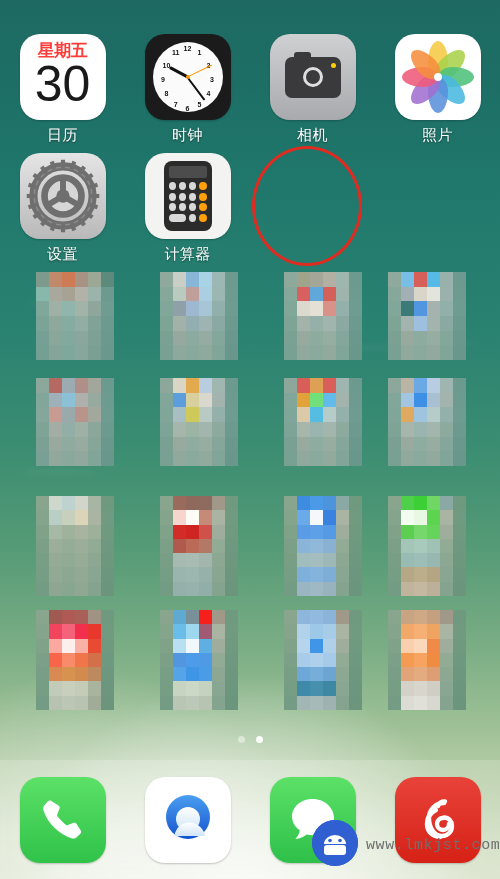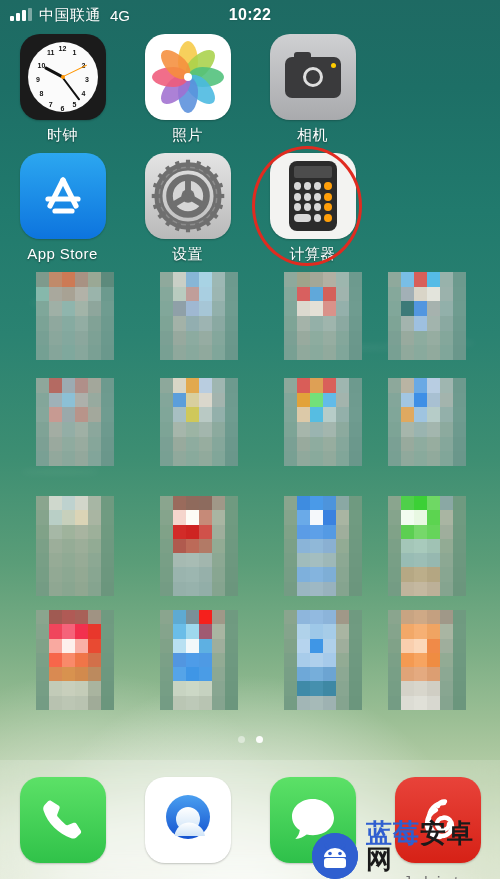--- a/index.html
+++ b/index.html
@@ -389,37 +389,33 @@
 <body>
 
 <div id="phone">
 
   <div class="wp-streak" style="left:30px; top:300px; width:70px; height:6px;"></div>
   <div class="wp-streak" style="left:280px; top:345px; width:120px; height:5px;"></div>
   <div class="wp-streak" style="left:385px; top:340px; width:90px; height:6px;"></div>
   <div class="wp-streak" style="left:20px; top:470px; width:80px; height:4px;"></div>
 
   <div class="statusbar">
-    <div class="sb-left">
-      <span class="signal">
-          <i></i>
-          <i></i>
-          <i></i>
-          <i></i>
-        </span>
-      <span class="carrier">中国联通</span>
-      <span class="net-type">4G</span>
-    </div>
-    <div class="sb-center">10:22</div>
   </div>
 
   <div class="grid">
 
     <div class="row">
 
+      <div class="cell">
+        <div class="icon ic-calendar">
+          <div class="cal-dow">星期五</div>
+          <div class="cal-day">30</div>
+        </div>
+        <div class="label">日历</div>
+      </div>
 
       <div class="cell">
         <div class="icon ic-clock">
           <div class="clock-face">
             <span class="clock-num" style="left:50%; top:7px;">12</span>
             <span class="clock-num" style="left:67%; top:11px;">1</span>
             <span class="clock-num" style="left:80%; top:24px;">2</span>
             <span class="clock-num" style="left:85%; top:38px;">3</span>
             <span class="clock-num" style="left:80%; top:52px;">4</span>
             <span class="clock-num" style="left:67%; top:63px;">5</span>
@@ -432,62 +428,49 @@
             <span class="hand hour" style="transform:rotate(-62deg);"></span>
             <span class="hand min" style="transform:rotate(143deg);"></span>
             <span class="hand sec" style="transform:rotate(64deg);"></span>
             <span class="clock-pin"></span>
           </div>
         </div>
         <div class="label">时钟</div>
       </div>
 
       <div class="cell">
+        <div class="icon ic-camera">
+          <div class="cam-body">
+            <span class="cam-hump"></span>
+            <span class="cam-lens"></span>
+            <span class="cam-flash"></span>
+          </div>
+        </div>
+        <div class="label">相机</div>
+      </div>
+
+      <div class="cell">
         <div class="icon ic-photos">
           <span class="petal" style="background:#f6c945; transform:rotate(0deg);"></span>
           <span class="petal" style="background:#a8d24a; transform:rotate(45deg);"></span>
           <span class="petal" style="background:#4fc07a; transform:rotate(90deg);"></span>
           <span class="petal" style="background:#49b8e0; transform:rotate(135deg);"></span>
           <span class="petal" style="background:#5a8fdc; transform:rotate(180deg);"></span>
           <span class="petal" style="background:#a06fd0; transform:rotate(225deg);"></span>
           <span class="petal" style="background:#ef5a7a; transform:rotate(270deg);"></span>
           <span class="petal" style="background:#f58e3c; transform:rotate(315deg);"></span>
           <span style="position:absolute;left:50%;top:50%;width:8px;height:8px;margin:-4px 0 0 -4px;border-radius:50%;background:#fff;"></span>
         </div>
         <div class="label">照片</div>
       </div>
 
-      <div class="cell">
-        <div class="icon ic-camera">
-          <div class="cam-body">
-            <span class="cam-hump"></span>
-            <span class="cam-lens"></span>
-            <span class="cam-flash"></span>
-          </div>
-        </div>
-        <div class="label">相机</div>
-      </div>
-
     </div>
 
     <div class="row">
 
-      <div class="cell">
-        <div class="icon ic-appstore">
-          <svg width="56" height="56" viewBox="0 0 56 56">
-            <g stroke="#ffffff" stroke-width="5.2" stroke-linecap="round" fill="none">
-              <line x1="28" y1="12" x2="15" y2="38"></line>
-              <line x1="28" y1="12" x2="41" y2="38"></line>
-              <line x1="13" y1="31" x2="43" y2="31"></line>
-              <line x1="20" y1="43" x2="37" y2="43"></line>
-            </g>
-          </svg>
-        </div>
-        <div class="label">App Store</div>
-      </div>
 
       <div class="cell">
         <div class="icon ic-settings">
           <svg width="74" height="74" viewBox="0 0 100 100">
             <g transform="translate(50,50)">
               <g id="teeth" fill="#6f6f6f">
                 <rect x="-2.6" y="-46" width="5.2" height="10"></rect>
               </g>
               <circle r="40" fill="none" stroke="#6f6f6f" stroke-width="11"></circle>
               <circle r="39" fill="none" stroke="#8d8d8d" stroke-width="2"></circle>
@@ -1283,20 +1266,17 @@
         <path d="M14 12 l4 6 M32 12 l-4 6" stroke="#2f5fd0" stroke-width="3" stroke-linecap="round"></path>
         <path d="M12 13 l6 7 -6 1z" fill="#2f5fd0"></path>
         <path d="M34 13 l-6 7 6 1z" fill="#2f5fd0"></path>
         <path d="M12 24a11 9 0 0 1 22 0z" fill="#ffffff"></path>
         <rect x="12" y="25" width="22" height="10" rx="3" fill="#ffffff"></rect>
         <circle cx="18" cy="20.5" r="1.8" fill="#2f5fd0"></circle>
         <circle cx="28" cy="20.5" r="1.8" fill="#2f5fd0"></circle>
       </svg>
     </div>
     <div class="wm-text">
-      <div class="wm-title">
-        <span class="b">蓝莓</span><span class="d">安卓网</span>
-      </div>
       <div class="wm-url">www.lmkjst.com</div>
     </div>
   </div>
 
 </div>
 
 </body></html>

